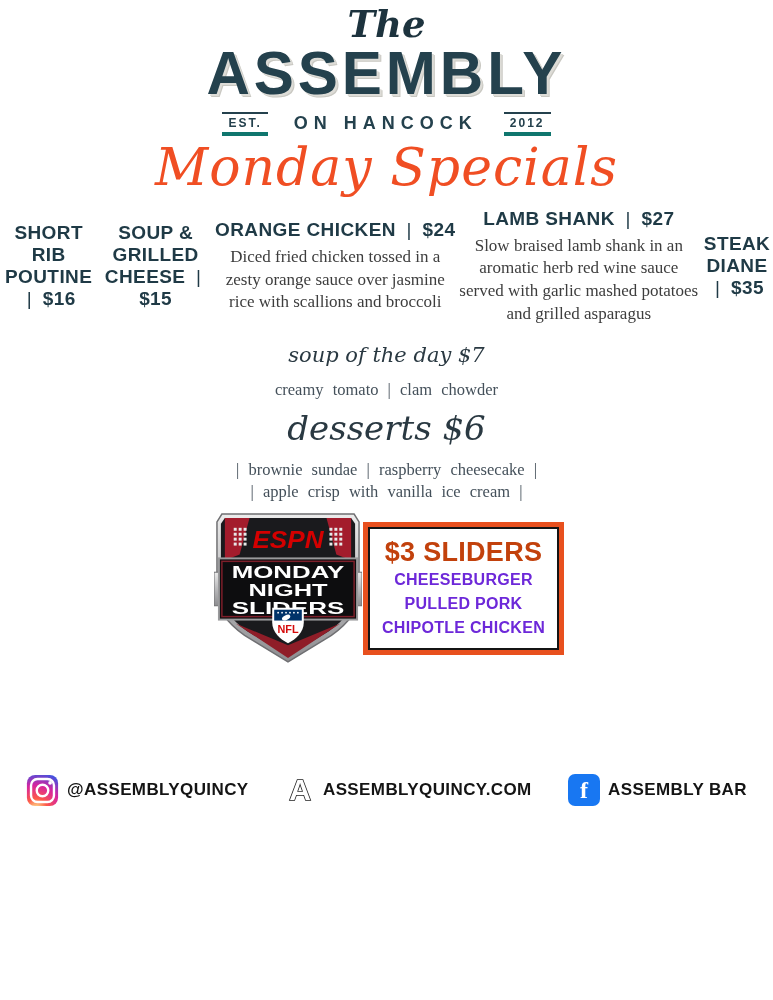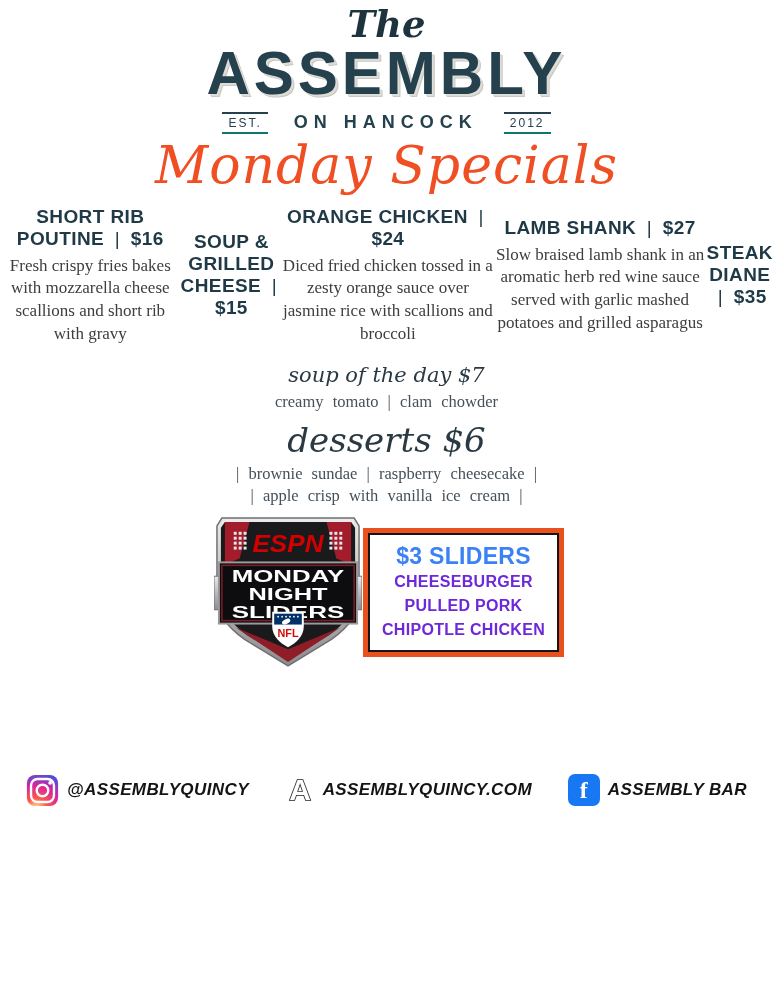--- a/index.html
+++ b/index.html
@@ -27,22 +27,22 @@
     letter-spacing: 4px; line-height: 1.02;
     transform: scaleX(0.97); transform-origin: center;
     text-shadow: 2px 2px 0 #dddcd7, 3px 3px 0 #c9c8c2;
     margin-top: -4px;
   }
   .logo-sub {
     display: flex; align-items: center; gap: 26px; margin-top: 8px;
     color: #24414d;
   }
   .logo-rule {
-    border-top: 2px solid #24414d; border-bottom: 2px solid #0f766e;
-    padding: 2px 6px; font-size: 12px; font-weight: 400; letter-spacing: 2px;
+    border-top: 2px solid #24414d; border-bottom: 4px solid #0f766e;
+    padding: 2px 6px; font-size: 12px; font-weight: 700; letter-spacing: 2px;
   }
   .logo-loc { font-size: 18px; font-weight: 800; letter-spacing: 6px; }
 
   
   .specials-title {
     font-family: "DejaVu Serif", serif; font-style: italic;
     font-size: 52px; color: #f04e23; line-height: 1.15;
     margin-top: 2px; letter-spacing: 1px;
   }
 
@@ -62,44 +62,44 @@
   
   .extra { text-align: center; }
   .script {
     font-family: "DejaVu Serif", serif; font-style: italic;
     color: #2a3942; line-height: 1.1;
   }
   .soup-title { font-size: 21px; }
   .desserts-title { font-size: 34px; }
   .extra-options {
     font-family: "Liberation Serif", serif;
-    font-size: 16.5px; color: #44505a; margin-top: 4px;
+    font-size: 16.5px; color: #44505a; margin-top: 12px;
     word-spacing: 5px; line-height: 1.35;
   }
 
   
   .promo-row { display: flex; align-items: center; margin-top: 8px; }
   .sliders-box {
     border: 2px solid #141414;
     box-shadow: 0 0 0 5px #e8501e;
     background: #ffffff;
     padding: 8px 12px; text-align: center;
     margin-left: 6px;
   }
-  .sliders-title { font-size: 23px; font-weight: 800; color: #3b82f6; letter-spacing: 0.3px; }
+  .sliders-title { font-size: 27px; font-weight: 800; color: #c2410c; letter-spacing: 0.3px; }
   .sliders-item { font-size: 16px; font-weight: 800; color: #6d28d9; line-height: 1.5; letter-spacing: 0.3px; }
 
   
   .footer {
     width: 100%; margin-top: auto;
     display: flex; justify-content: space-between; align-items: center;
     padding: 0 26px 12px;
   }
   .footer-item { display: flex; align-items: center; gap: 8px; }
-  .footer-label { font-size: 17px; font-weight: 800; color: #141414; letter-spacing: 0.4px; font-style: italic; }
+  .footer-label { font-size: 17px; font-weight: 800; color: #141414; letter-spacing: 0.4px; }
   .fb-badge {
     width: 32px; height: 32px; border-radius: 7px; background: #1877f2;
     display: flex; align-items: center; justify-content: center;
     color: #fff; font-weight: 800; font-size: 24px;
     font-family: "Liberation Serif", serif; line-height: 1;
   }
 </style>
 </head>
 <body>
 
@@ -118,21 +118,20 @@
   <div class="specials-title">Monday Specials</div>
 
   <div class="menu-list">
 
     <div class="menu-item">
       <div class="menu-item-head">
         <span>SHORT RIB POUTINE</span>
         <span class="menu-divider">|</span>
         <span>$16</span>
       </div>
-      <div class="menu-item-desc">Fresh crispy fries bakes with mozzarella cheese scallions and short rib with gravy</div>
     </div>
 
     <div class="menu-item">
       <div class="menu-item-head">
         <span>SOUP &amp; GRILLED CHEESE</span>
         <span class="menu-divider">|</span>
         <span>$15</span>
       </div>
     </div>
 

